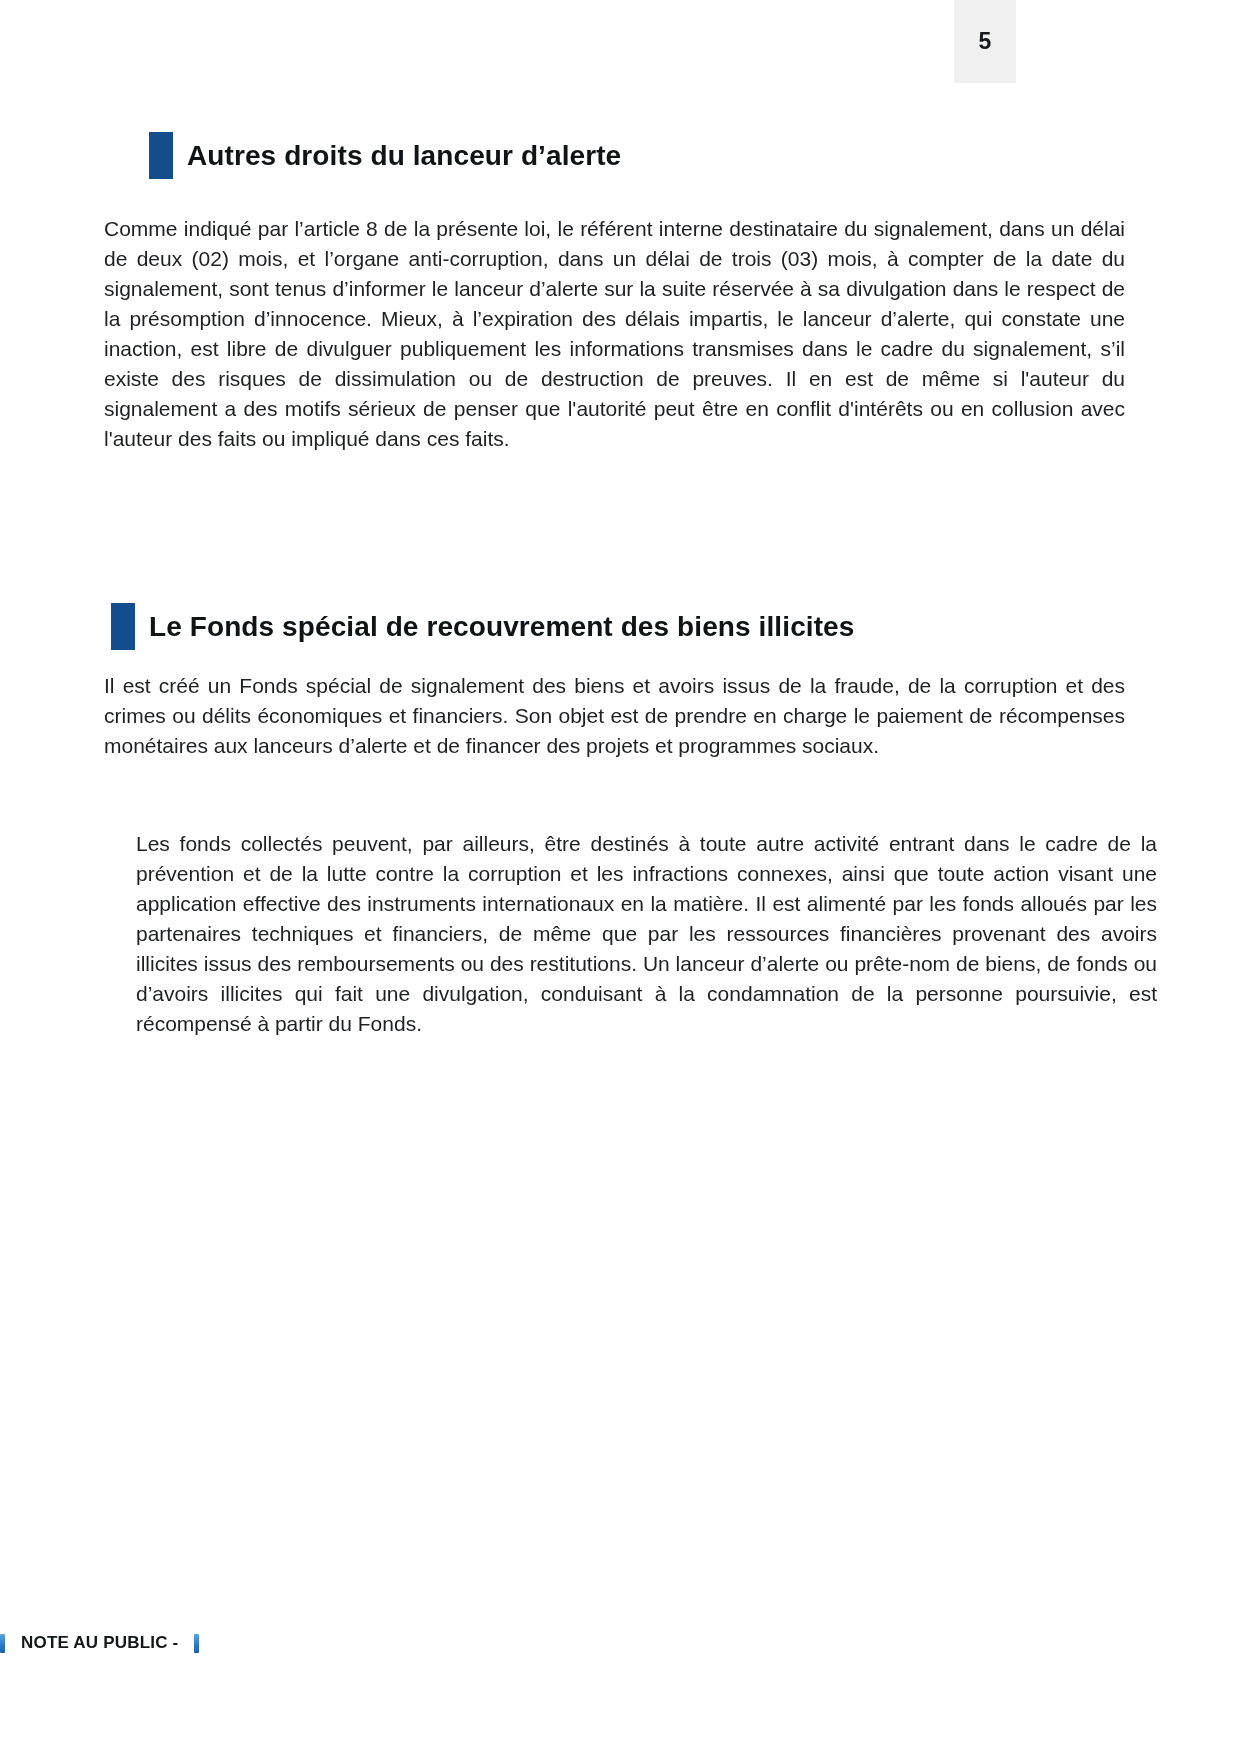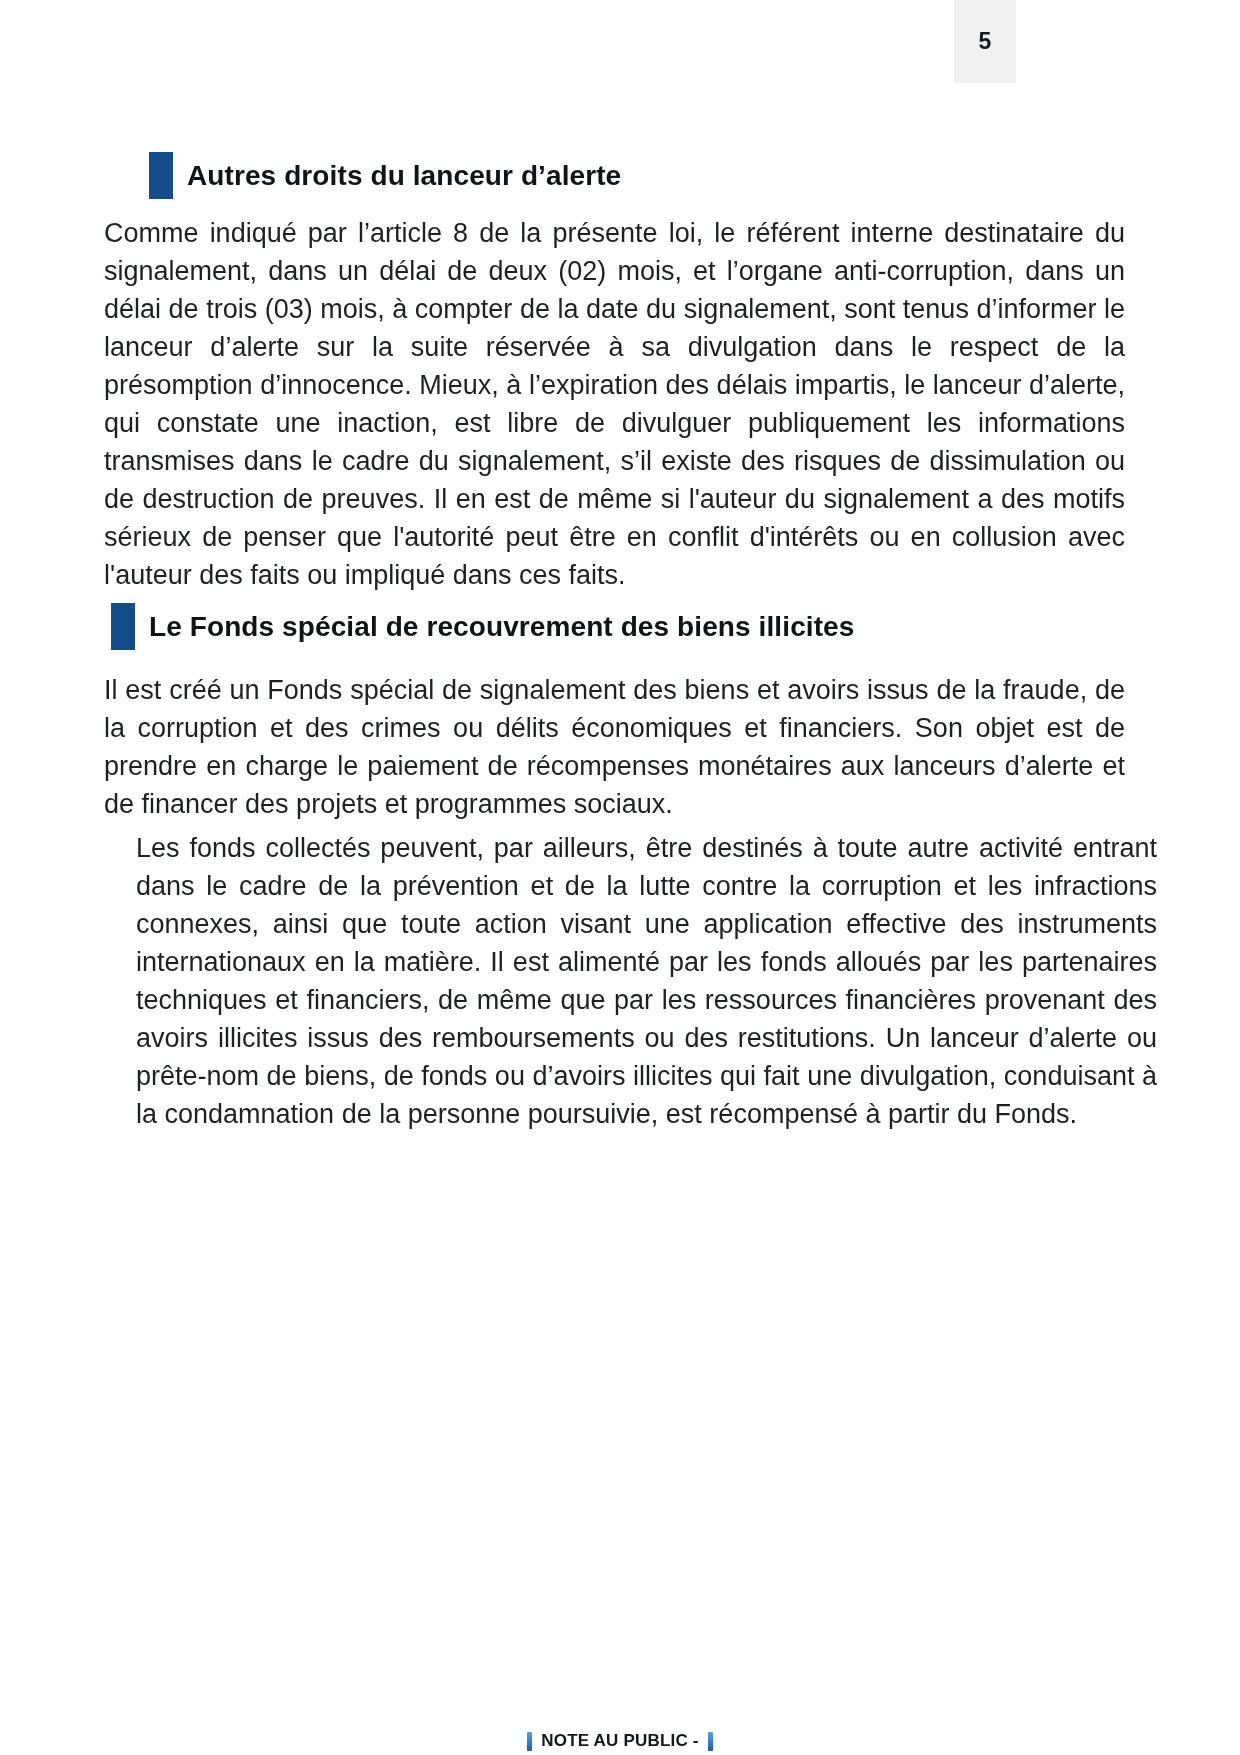--- a/index.html
+++ b/index.html
@@ -44,44 +44,44 @@
   }
   .heading-text{
     margin-left:14px;
     font-size:28px;
     font-weight:700;
     color:var(--heading-text,#101417);
     line-height:47px;
     letter-spacing:0.1px;
     white-space:nowrap;
   }
-  .heading-1{top:152px;padding-left:38px;}
+  .heading-1{top:132px;padding-left:38px;}
   .heading-2{top:603px;}
   .body-par{
     position:absolute;
     left:104px;
     width:1021px;
-    font-size:27px;
-    line-height:38px;
+    font-size:21px;
+    line-height:30px;
     color:var(--body-text,#1e2022);
     text-align:justify;
     text-justify:inter-word;
   }
   .par-1{top:214px;}
   .par-2{top:671px;}
   .par-3{top:829px;margin-left:32px;}
   .page-footer{
     position:absolute;
     left:0; right:0;
-    top:1728px;
+    top:1630px;
     height:26px;
     display:flex;
     align-items:center;
-    justify-content:center;
-    gap:9px;
+    justify-content:flex-start;
+    gap:16px;
   }
   .footer-bar{
     width:5px; height:19px;
     background:linear-gradient(180deg,#5aa3dc 0%,var(--footer-bar,#2e7dc8) 55%,#1d5fa8 100%);
     border-radius:1px;
     flex:0 0 auto;
   }
   .footer-doc-type{
     font-size:17px;
     font-weight:700;

